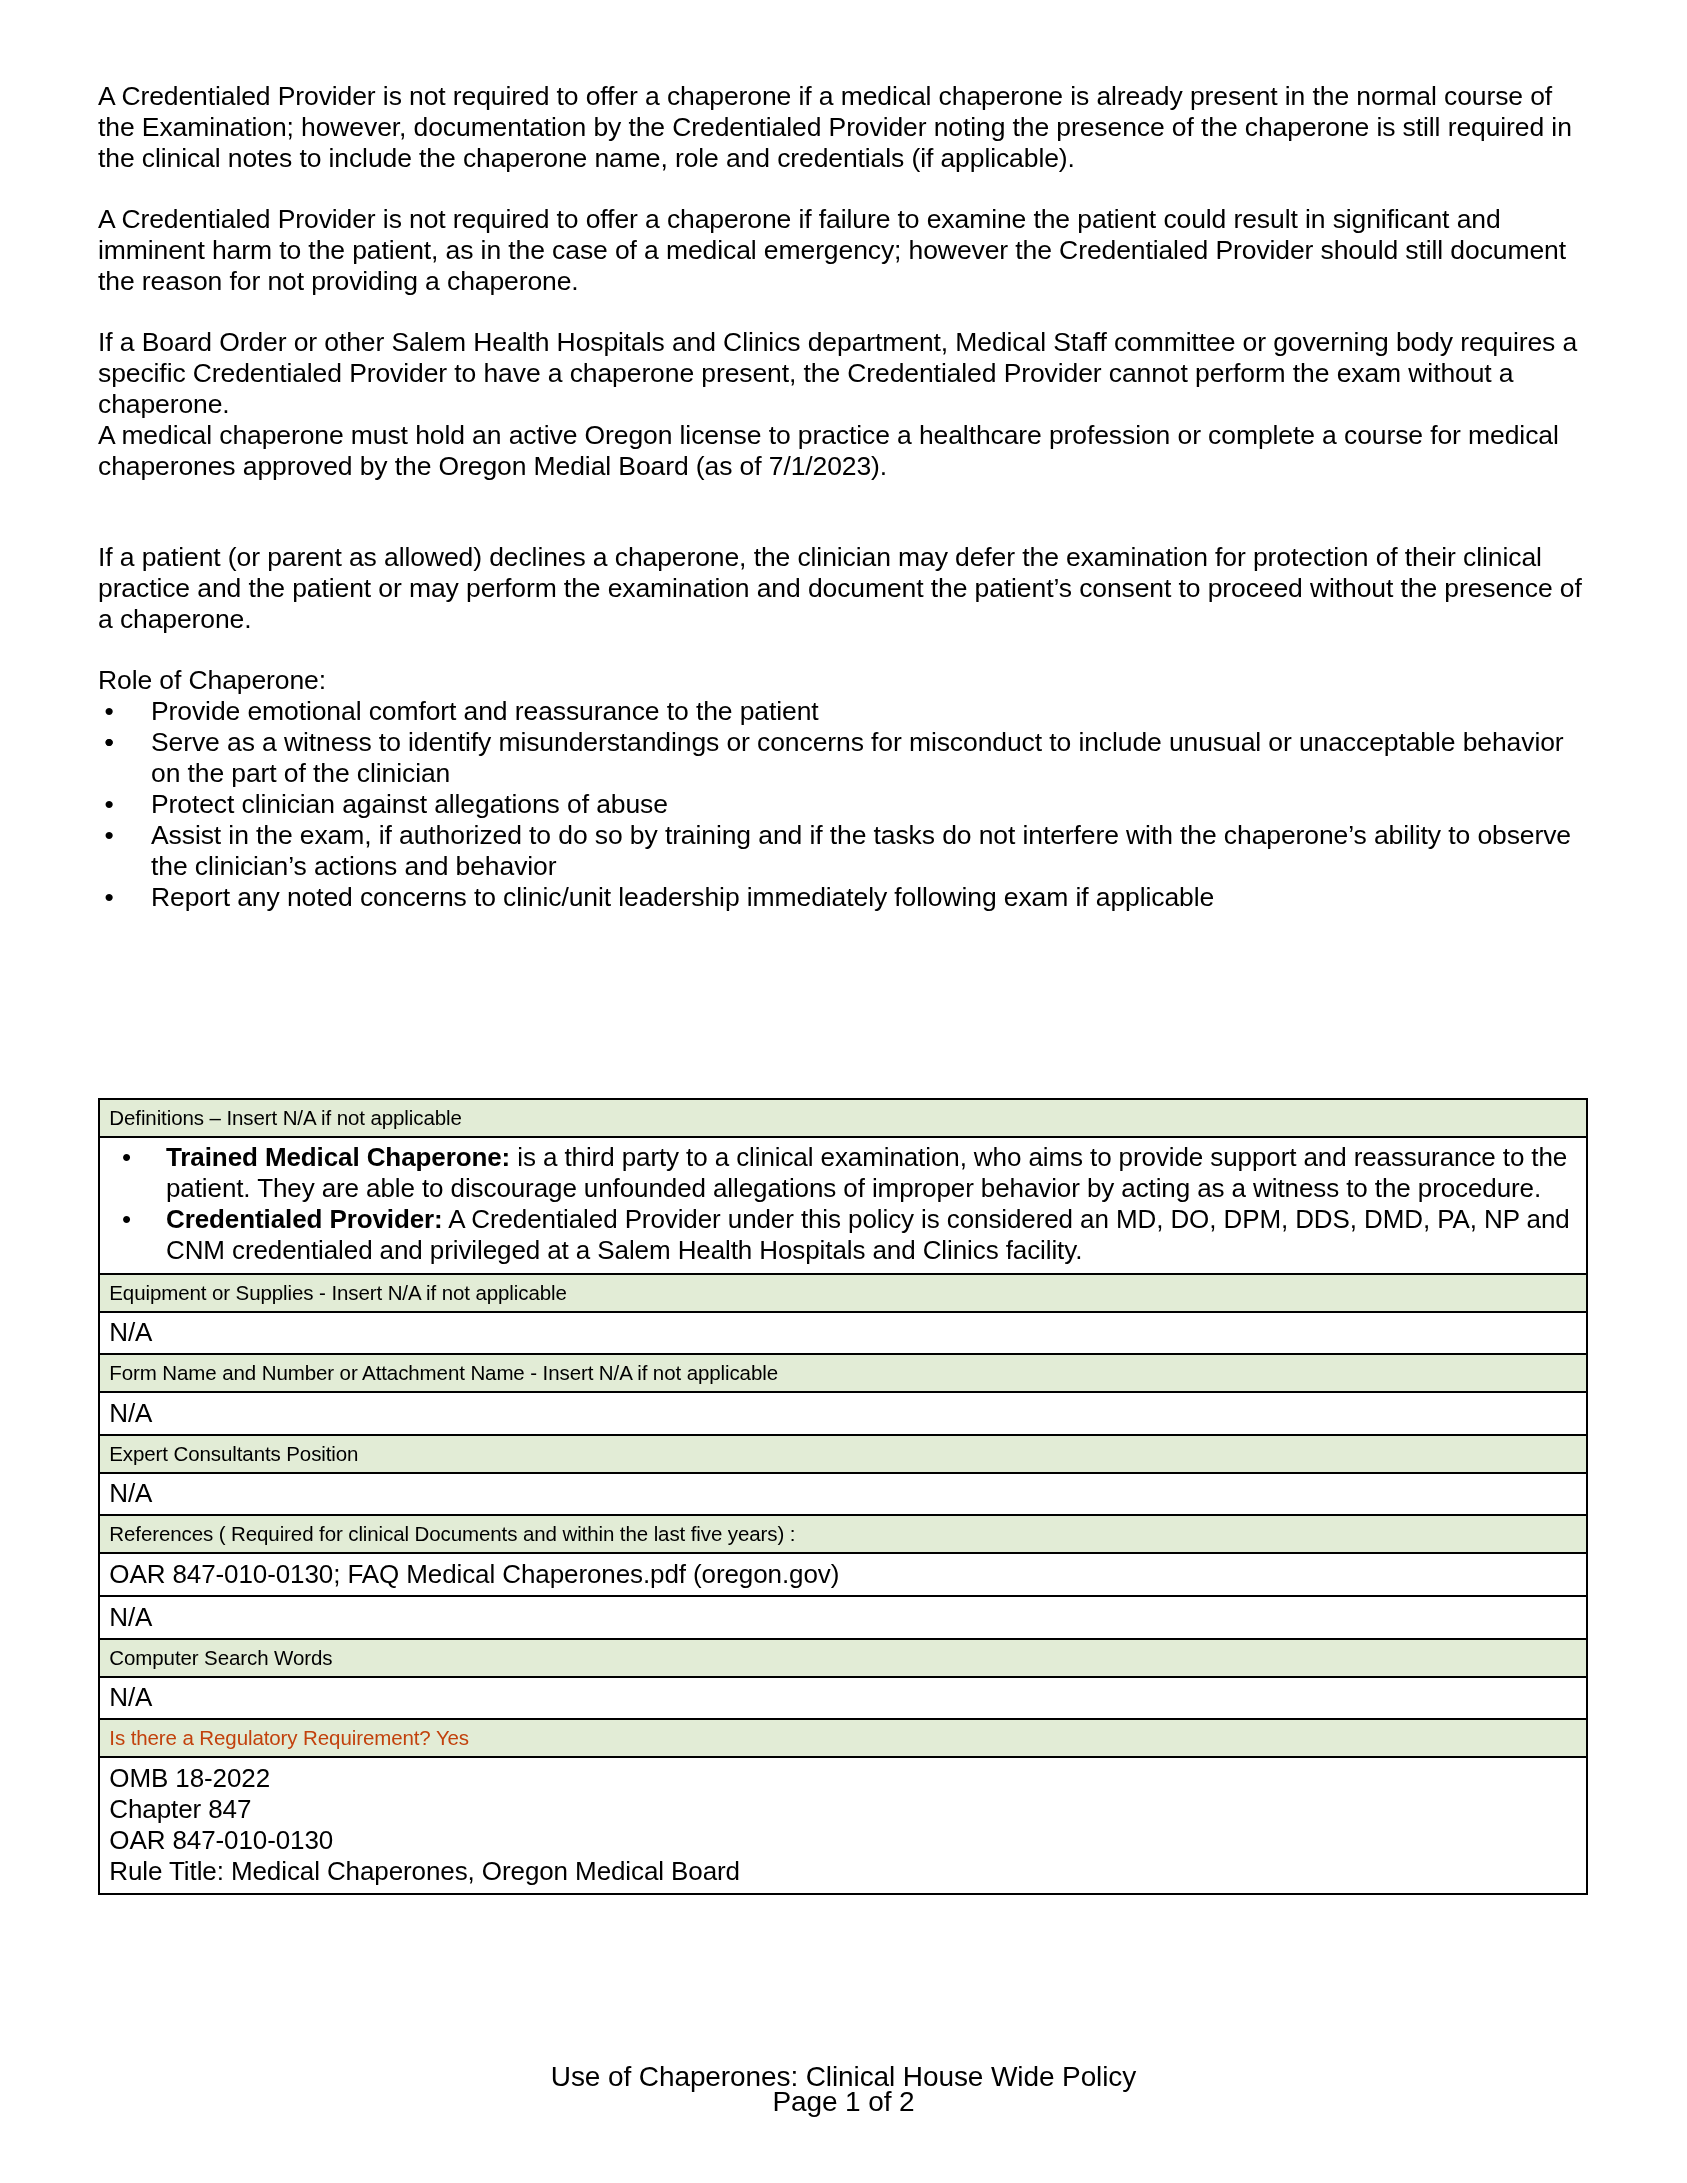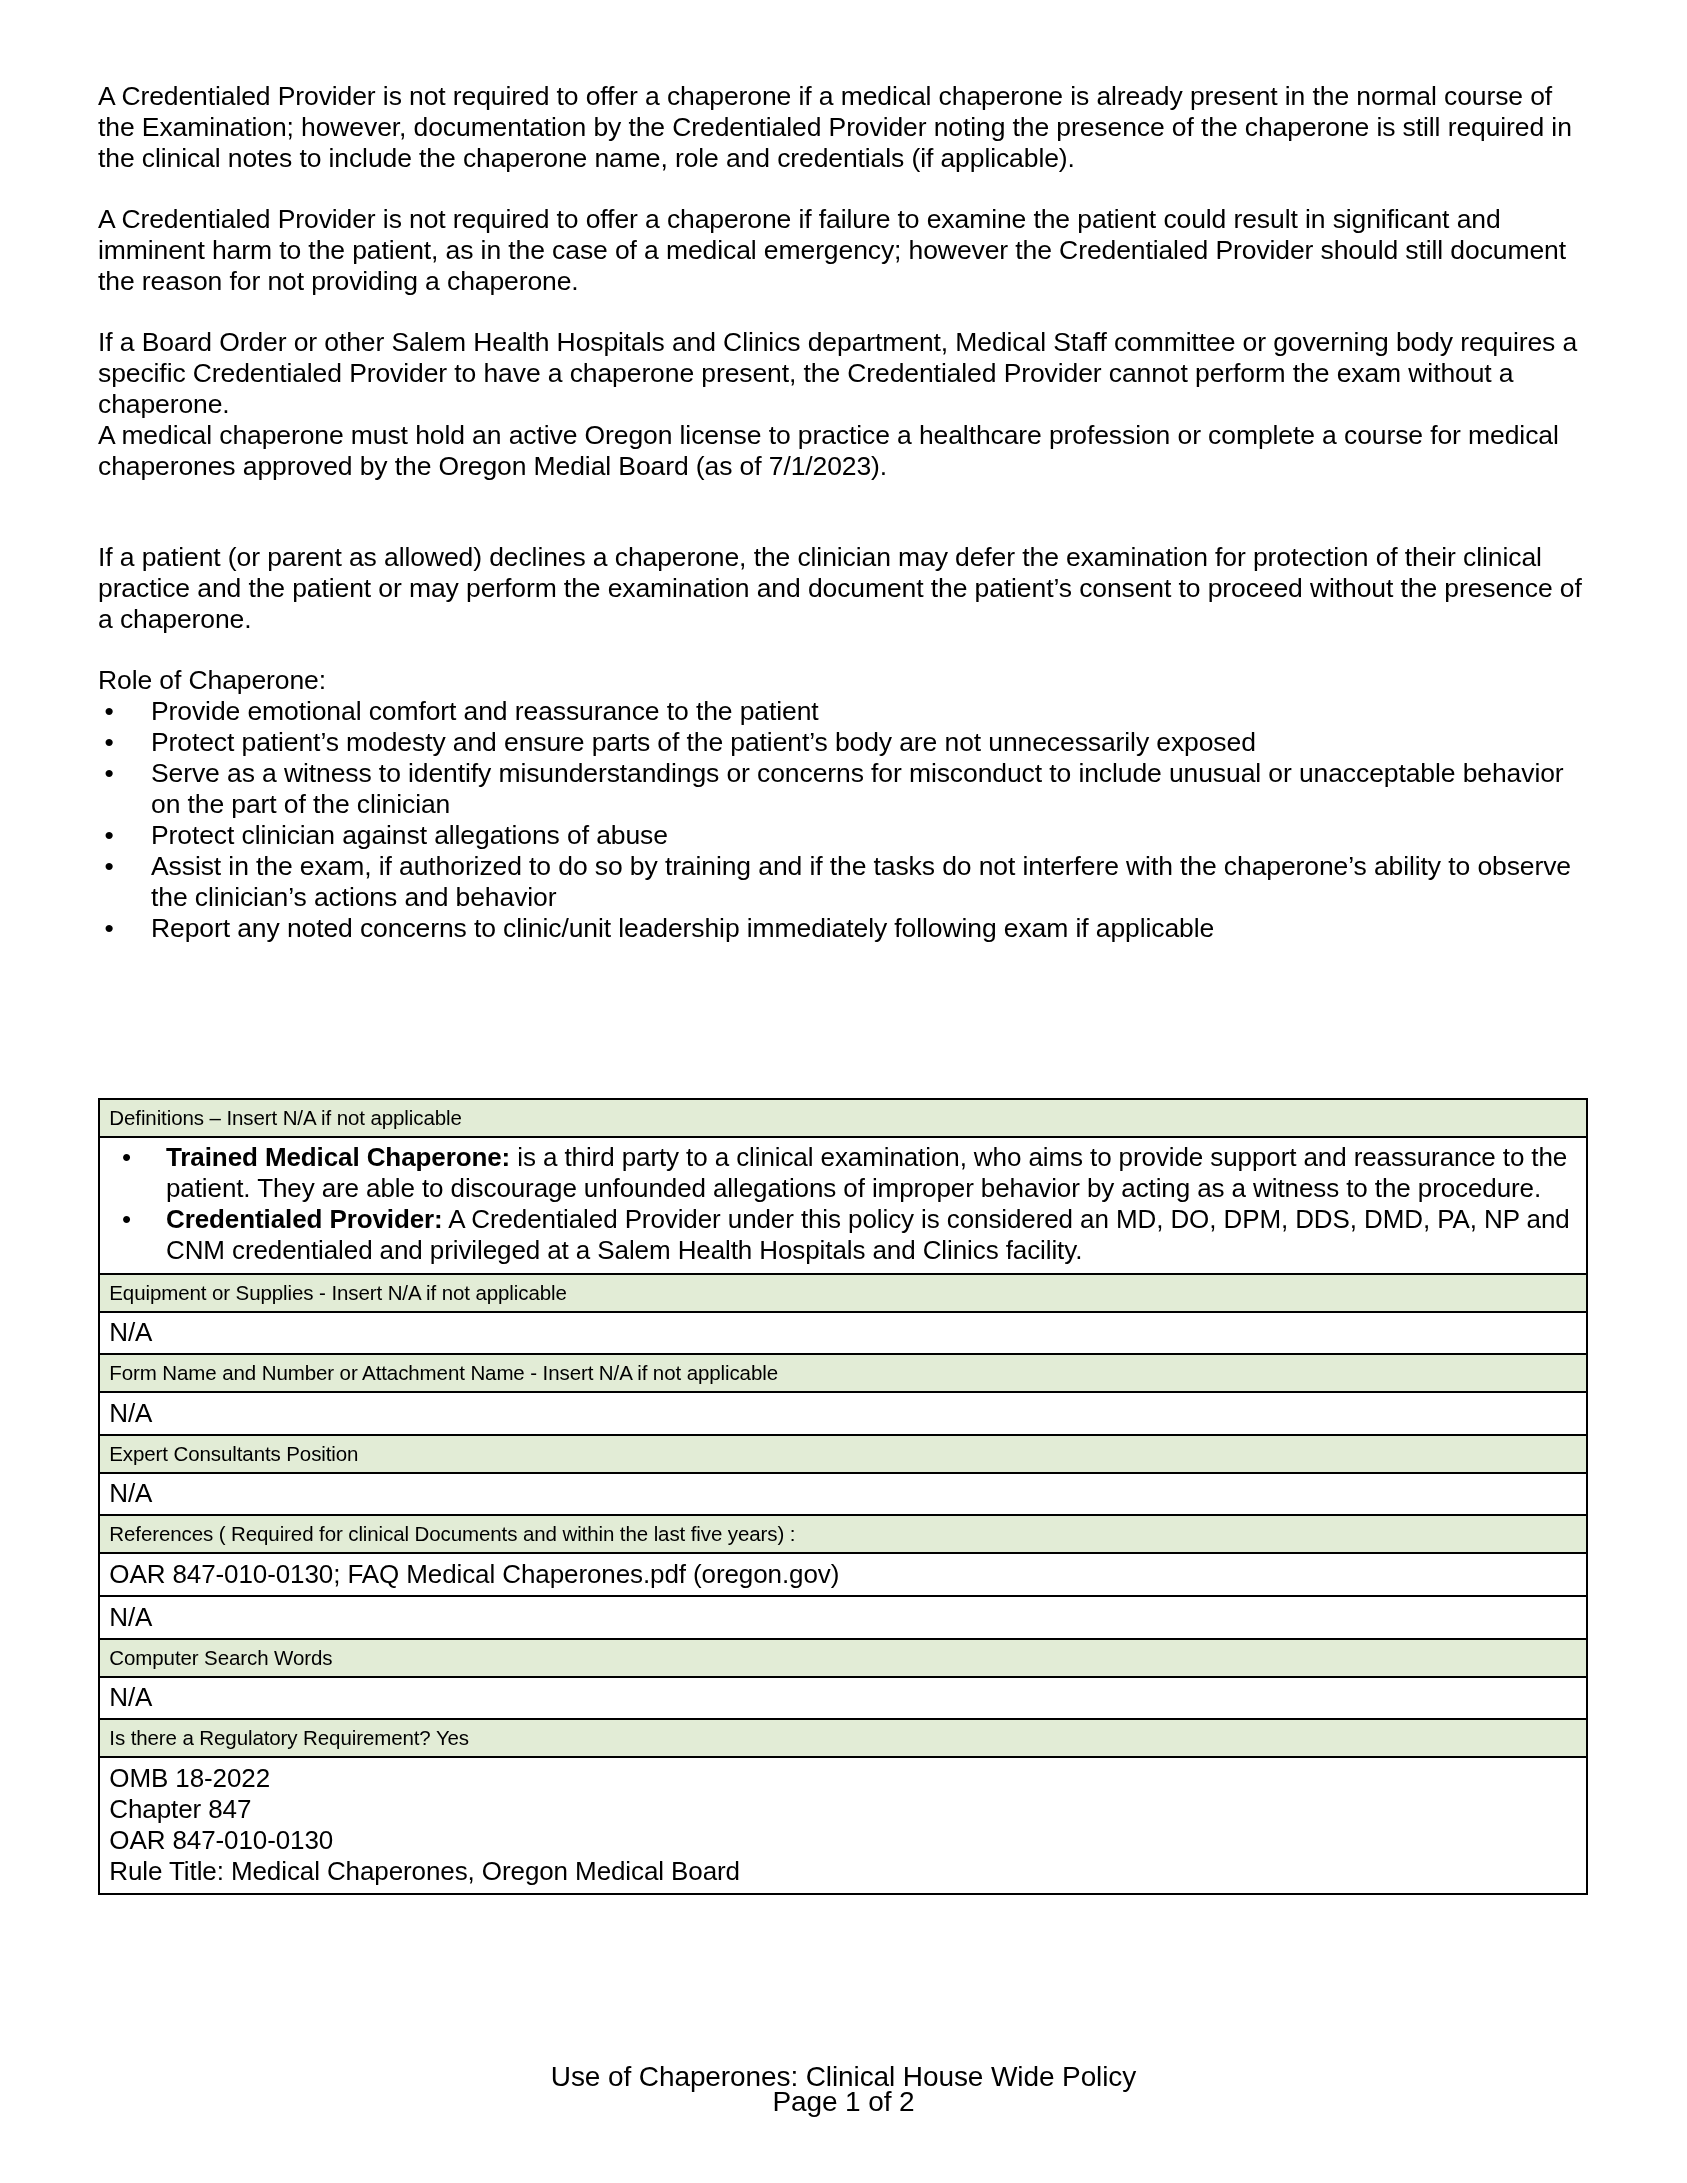--- a/index.html
+++ b/index.html
@@ -71,21 +71,21 @@
     vertical-align: top;
   }
   td.hdr {
     background: #e2ecd6;
     font-size: 20.5px;
     line-height: 24px;
     letter-spacing: -0.1px;
     padding: 6px 0 6px 9.3px;
   }
   td.hdr.red {
-    color: #000000;
+    color: #c2410c;
   }
   td.val {
     background: #ffffff;
     font-size: 26px;
     line-height: 30px;
     letter-spacing: -0.1px;
     padding: 4.6px 0 6px 9.3px;
   }
   td.defs {
     background: #ffffff;
@@ -149,21 +149,21 @@
 
     <div class="gap"></div>
 
     <p class="para">If a patient (or parent as allowed) declines a chaperone, the clinician may defer the examination for protection of their clinical practice and the patient or may perform the examination and document the patient’s consent to proceed without the presence of a chaperone.</p>
     <div class="gap"></div>
 
     <p class="para">Role of Chaperone:</p>
 
     <ul class="bullets">
       <li><span class="bullet">•</span><span>Provide emotional comfort and reassurance to the patient</span></li>
-      <li><span class="bullet">•</span><span>Protect patient’s modesty and ensure parts of the patient’s body are not unnecessarily exposed</span></li>
+      <li><span class="bullet">•</span></li>
       <li><span class="bullet">•</span><span>Serve as a witness to identify misunderstandings or concerns for misconduct to include unusual or unacceptable behavior on the part of the clinician</span></li>
       <li><span class="bullet">•</span><span>Protect clinician against allegations of abuse</span></li>
       <li><span class="bullet">•</span><span>Assist in the exam, if authorized to do so by training and if the tasks do not interfere with the chaperone’s ability to observe the clinician’s actions and behavior</span></li>
       <li><span class="bullet">•</span><span>Report any noted concerns to clinic/unit leadership immediately following exam if applicable</span></li>
     </ul>
 
   </div>
 
   <table class="tbl">
     <tbody>

